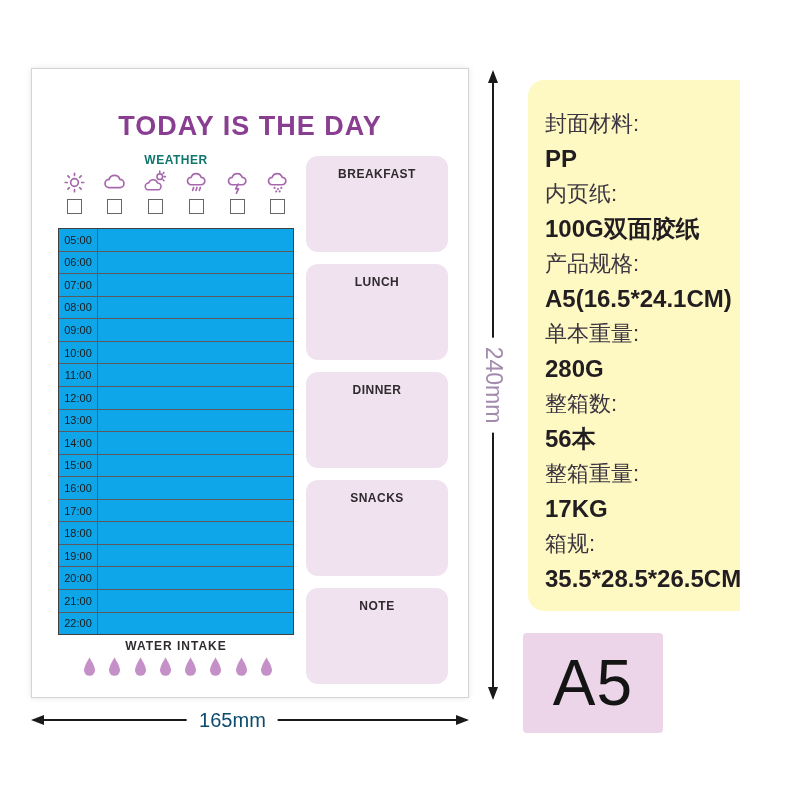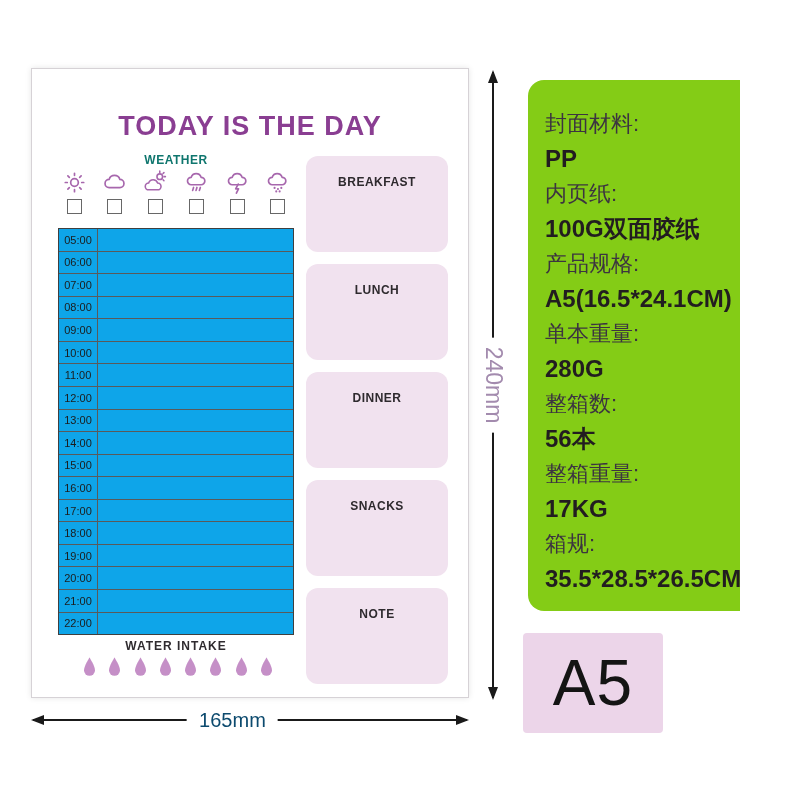--- a/index.html
+++ b/index.html
@@ -48,21 +48,21 @@
     position:absolute;top:588px;left:50px;width:192px;
     display:flex;justify-content:space-between;
   }
   .drop svg{width:15px;height:21px;display:block;}
   .meal-col{
     position:absolute;top:87px;left:274px;width:142px;
     display:flex;flex-direction:column;gap:12px;
   }
   .meal-box{
     height:96px;background:#f1e2ef;border-radius:12px;box-sizing:border-box;
-    text-align:center;padding-top:19px;font-size:12px;font-weight:bold;
+    text-align:center;padding-top:11px;font-size:12px;font-weight:bold;
     letter-spacing:.5px;color:#2e2a2e;
   }
   
   .vdim{position:absolute;left:484px;top:70px;width:18px;height:630px;}
   .vdim .line{position:absolute;left:8.3px;top:2px;bottom:2px;width:1.5px;background:#1a1a1a;}
   .vdim .ah-up{position:absolute;left:4px;top:0;width:0;height:0;
     border-left:5px solid transparent;border-right:5px solid transparent;border-bottom:13px solid #1a1a1a;}
   .vdim .ah-down{position:absolute;left:4px;bottom:0;width:0;height:0;
     border-left:5px solid transparent;border-right:5px solid transparent;border-top:13px solid #1a1a1a;}
   .vdim .dim-label{
@@ -76,21 +76,21 @@
     border-top:5px solid transparent;border-bottom:5px solid transparent;border-right:13px solid #1a1a1a;}
   .hdim .ah-right{position:absolute;right:0;top:4px;width:0;height:0;
     border-top:5px solid transparent;border-bottom:5px solid transparent;border-left:13px solid #1a1a1a;}
   .hdim .dim-label{
     position:absolute;top:50%;left:46%;transform:translate(-50%,-50%);
     background:#ffffff;padding:0 12px;font-size:20px;color:#0c4a6e;white-space:nowrap;
   }
   
   .spec-panel{
     position:absolute;left:528px;top:80px;width:242px;height:531px;
-    background:#84cc16;border-radius:16px;box-sizing:border-box;
+    background:#fef9c3;border-radius:16px;box-sizing:border-box;
     padding:26px 20px 0 17px;
   }
   .spec-label{font-size:22px;line-height:35px;color:#3c3440;font-weight:normal;}
   .spec-value{font-size:24px;line-height:35px;color:#221d20;font-weight:bold;}
   
   .size-badge{
     position:absolute;left:523px;top:633px;width:140px;height:100px;
     background:#ecd5e9;border-radius:4px;
     display:flex;align-items:center;justify-content:center;
   }

